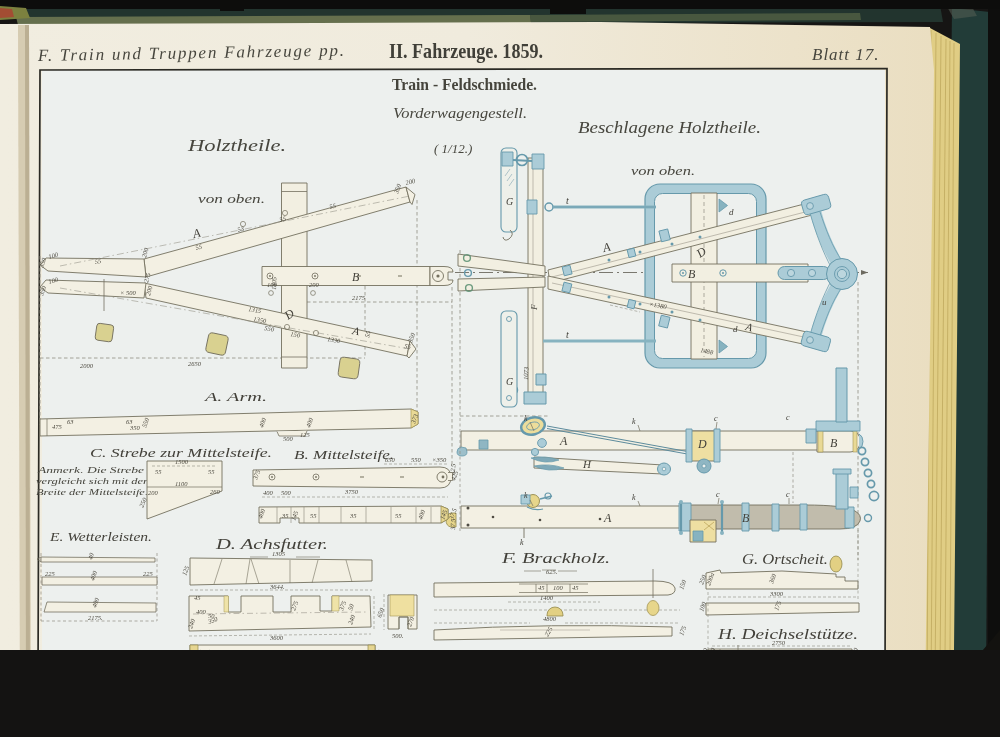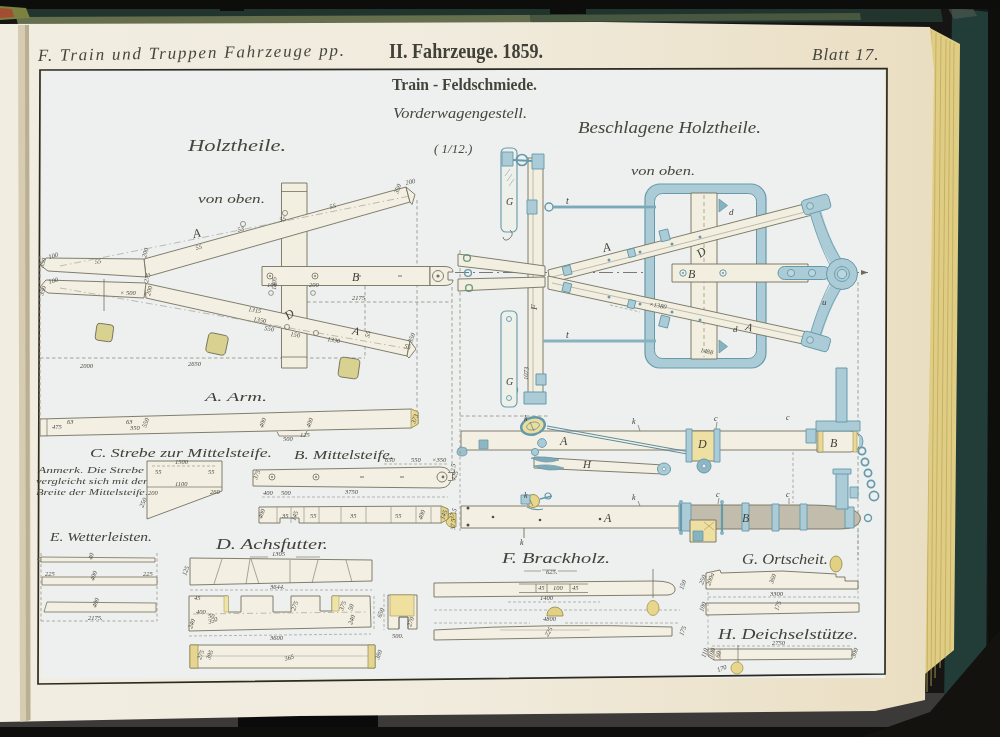--- a/index.html
+++ b/index.html
@@ -1,16 +1,16 @@
 <!DOCTYPE html>
 <html><head>
 <meta charset="utf-8">
 <style>
   html,body{margin:0;padding:0;background:#141312;}
-  #stage{position:relative;width:1000px;height:737px;overflow:hidden;font-family:"Liberation Serif",serif;}
+  #stage{position:relative;width:1000px;height:650px;overflow:hidden;font-family:"Liberation Serif",serif;}
   svg{display:block;}
   text{font-family:"Liberation Serif",serif;}
   .scr{font-style:italic;fill:#47463e;}
   .num{font-style:italic;fill:#4d4a40;font-size:6.5px;}
   .lbl{font-style:italic;fill:#43413a;}
 </style>
 </head>
 <body>
 <div id="stage">
 <svg width="1000" height="737" viewBox="0 0 1000 737">

